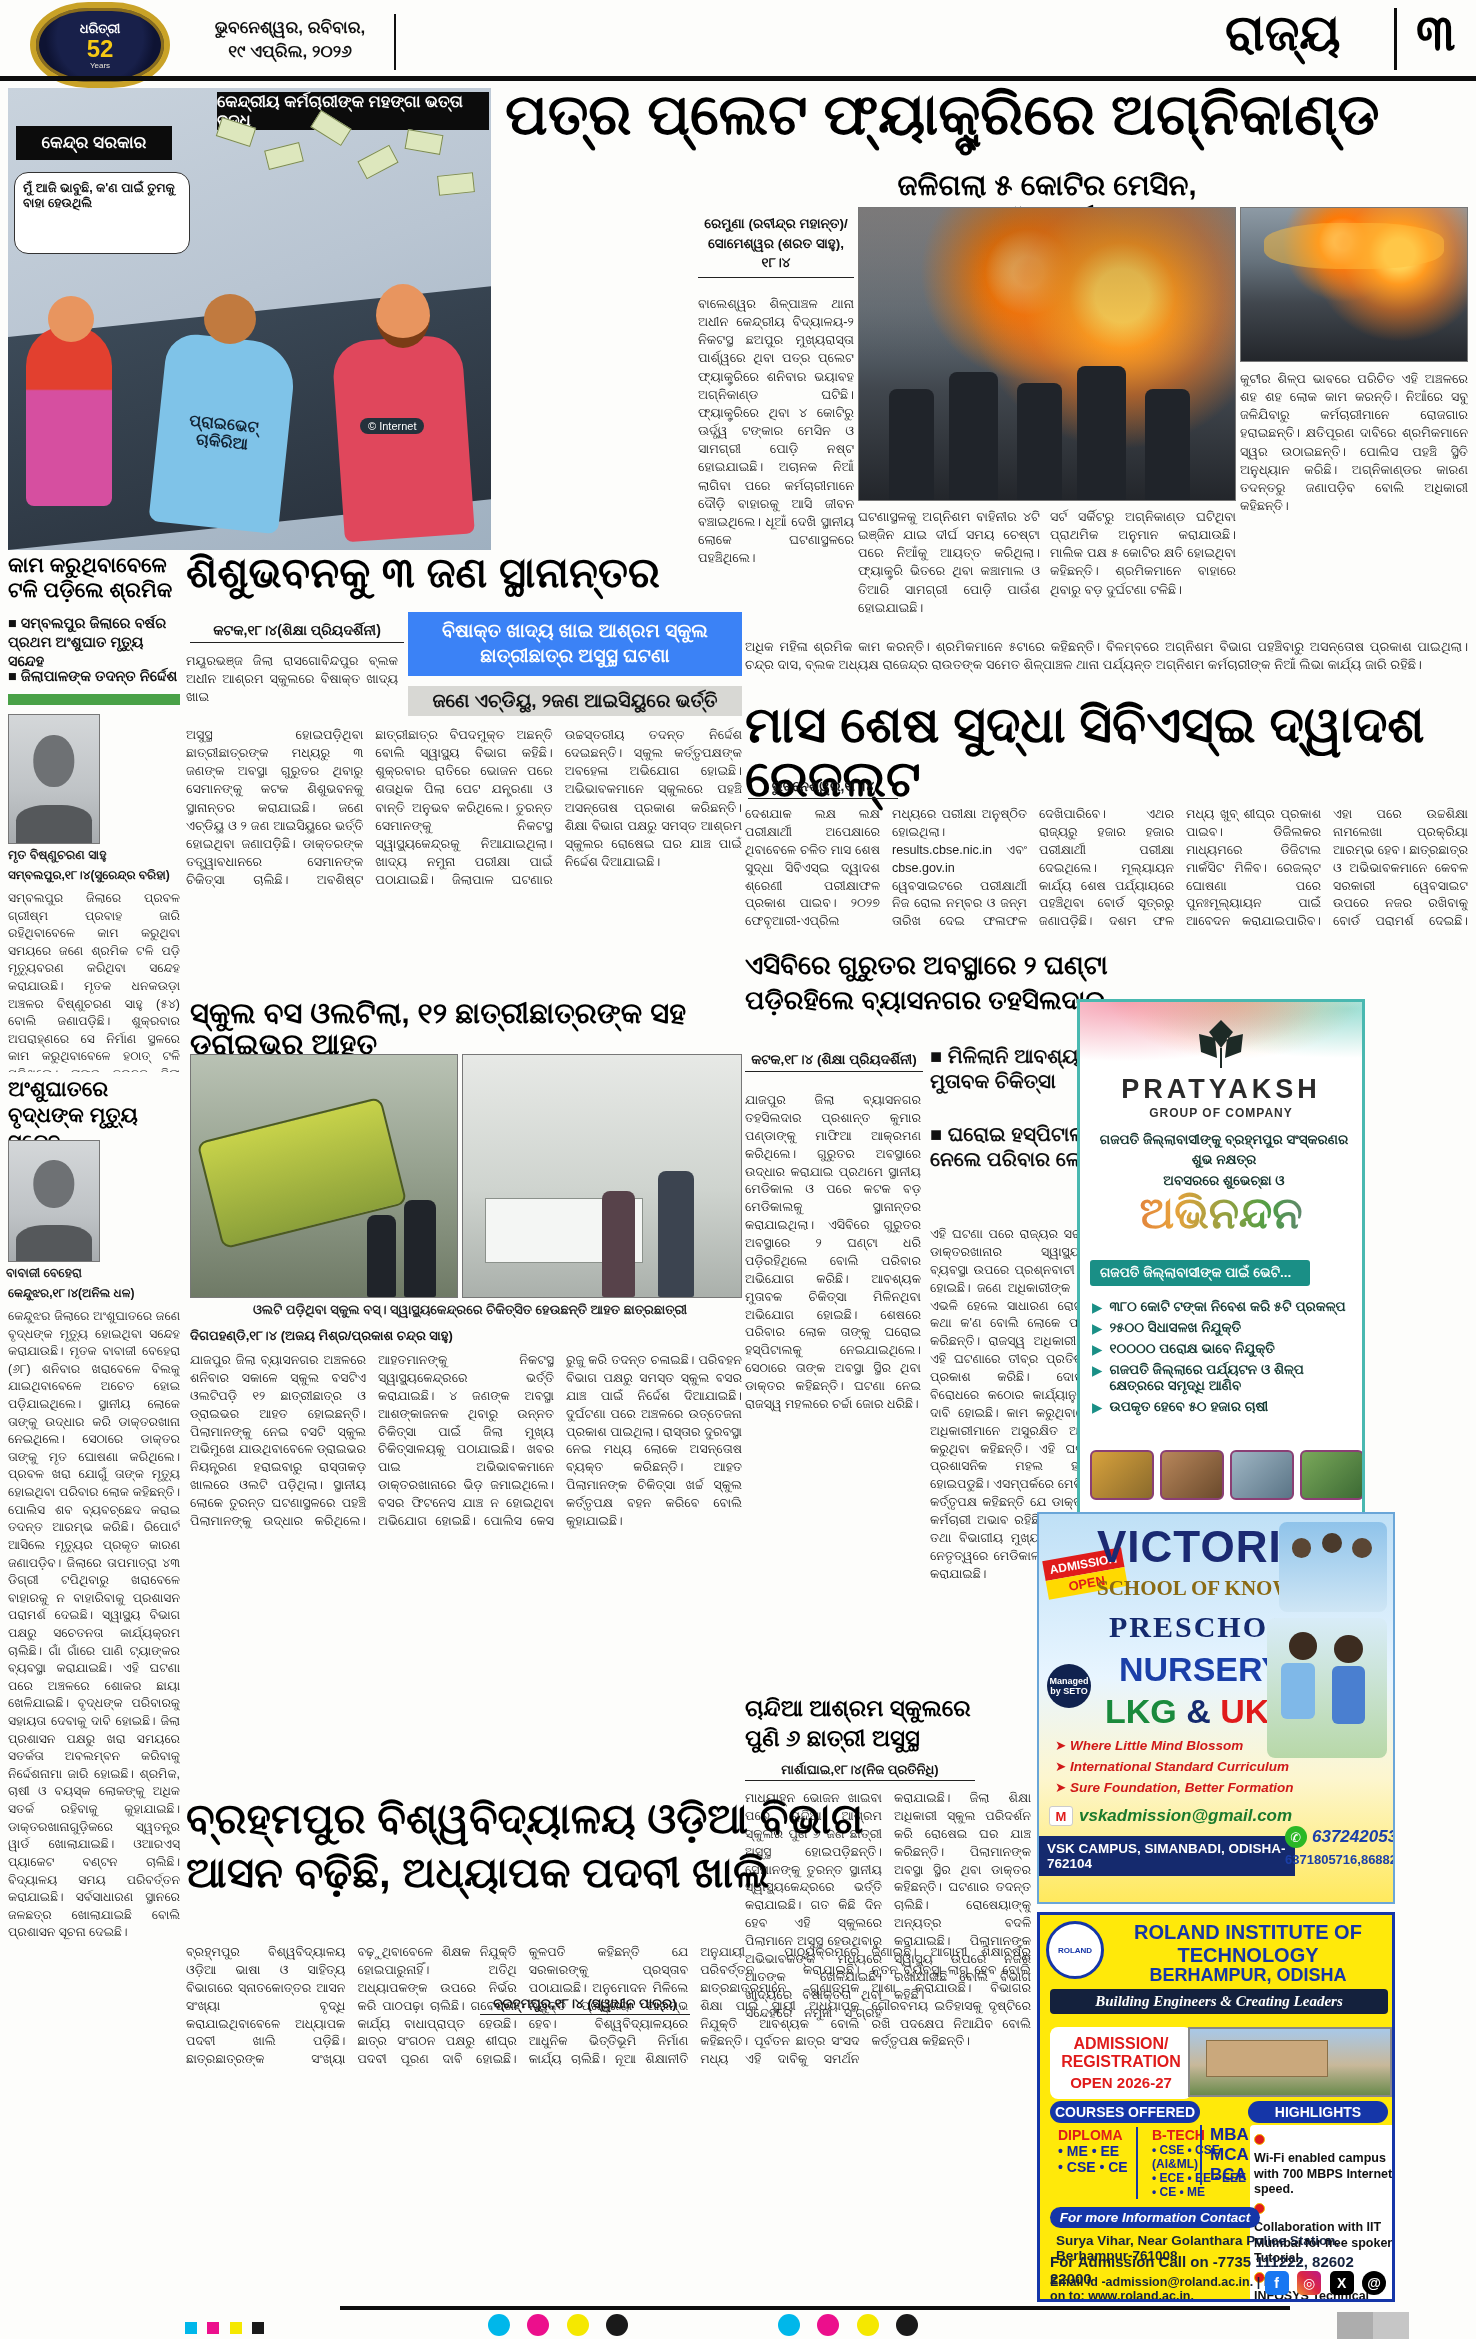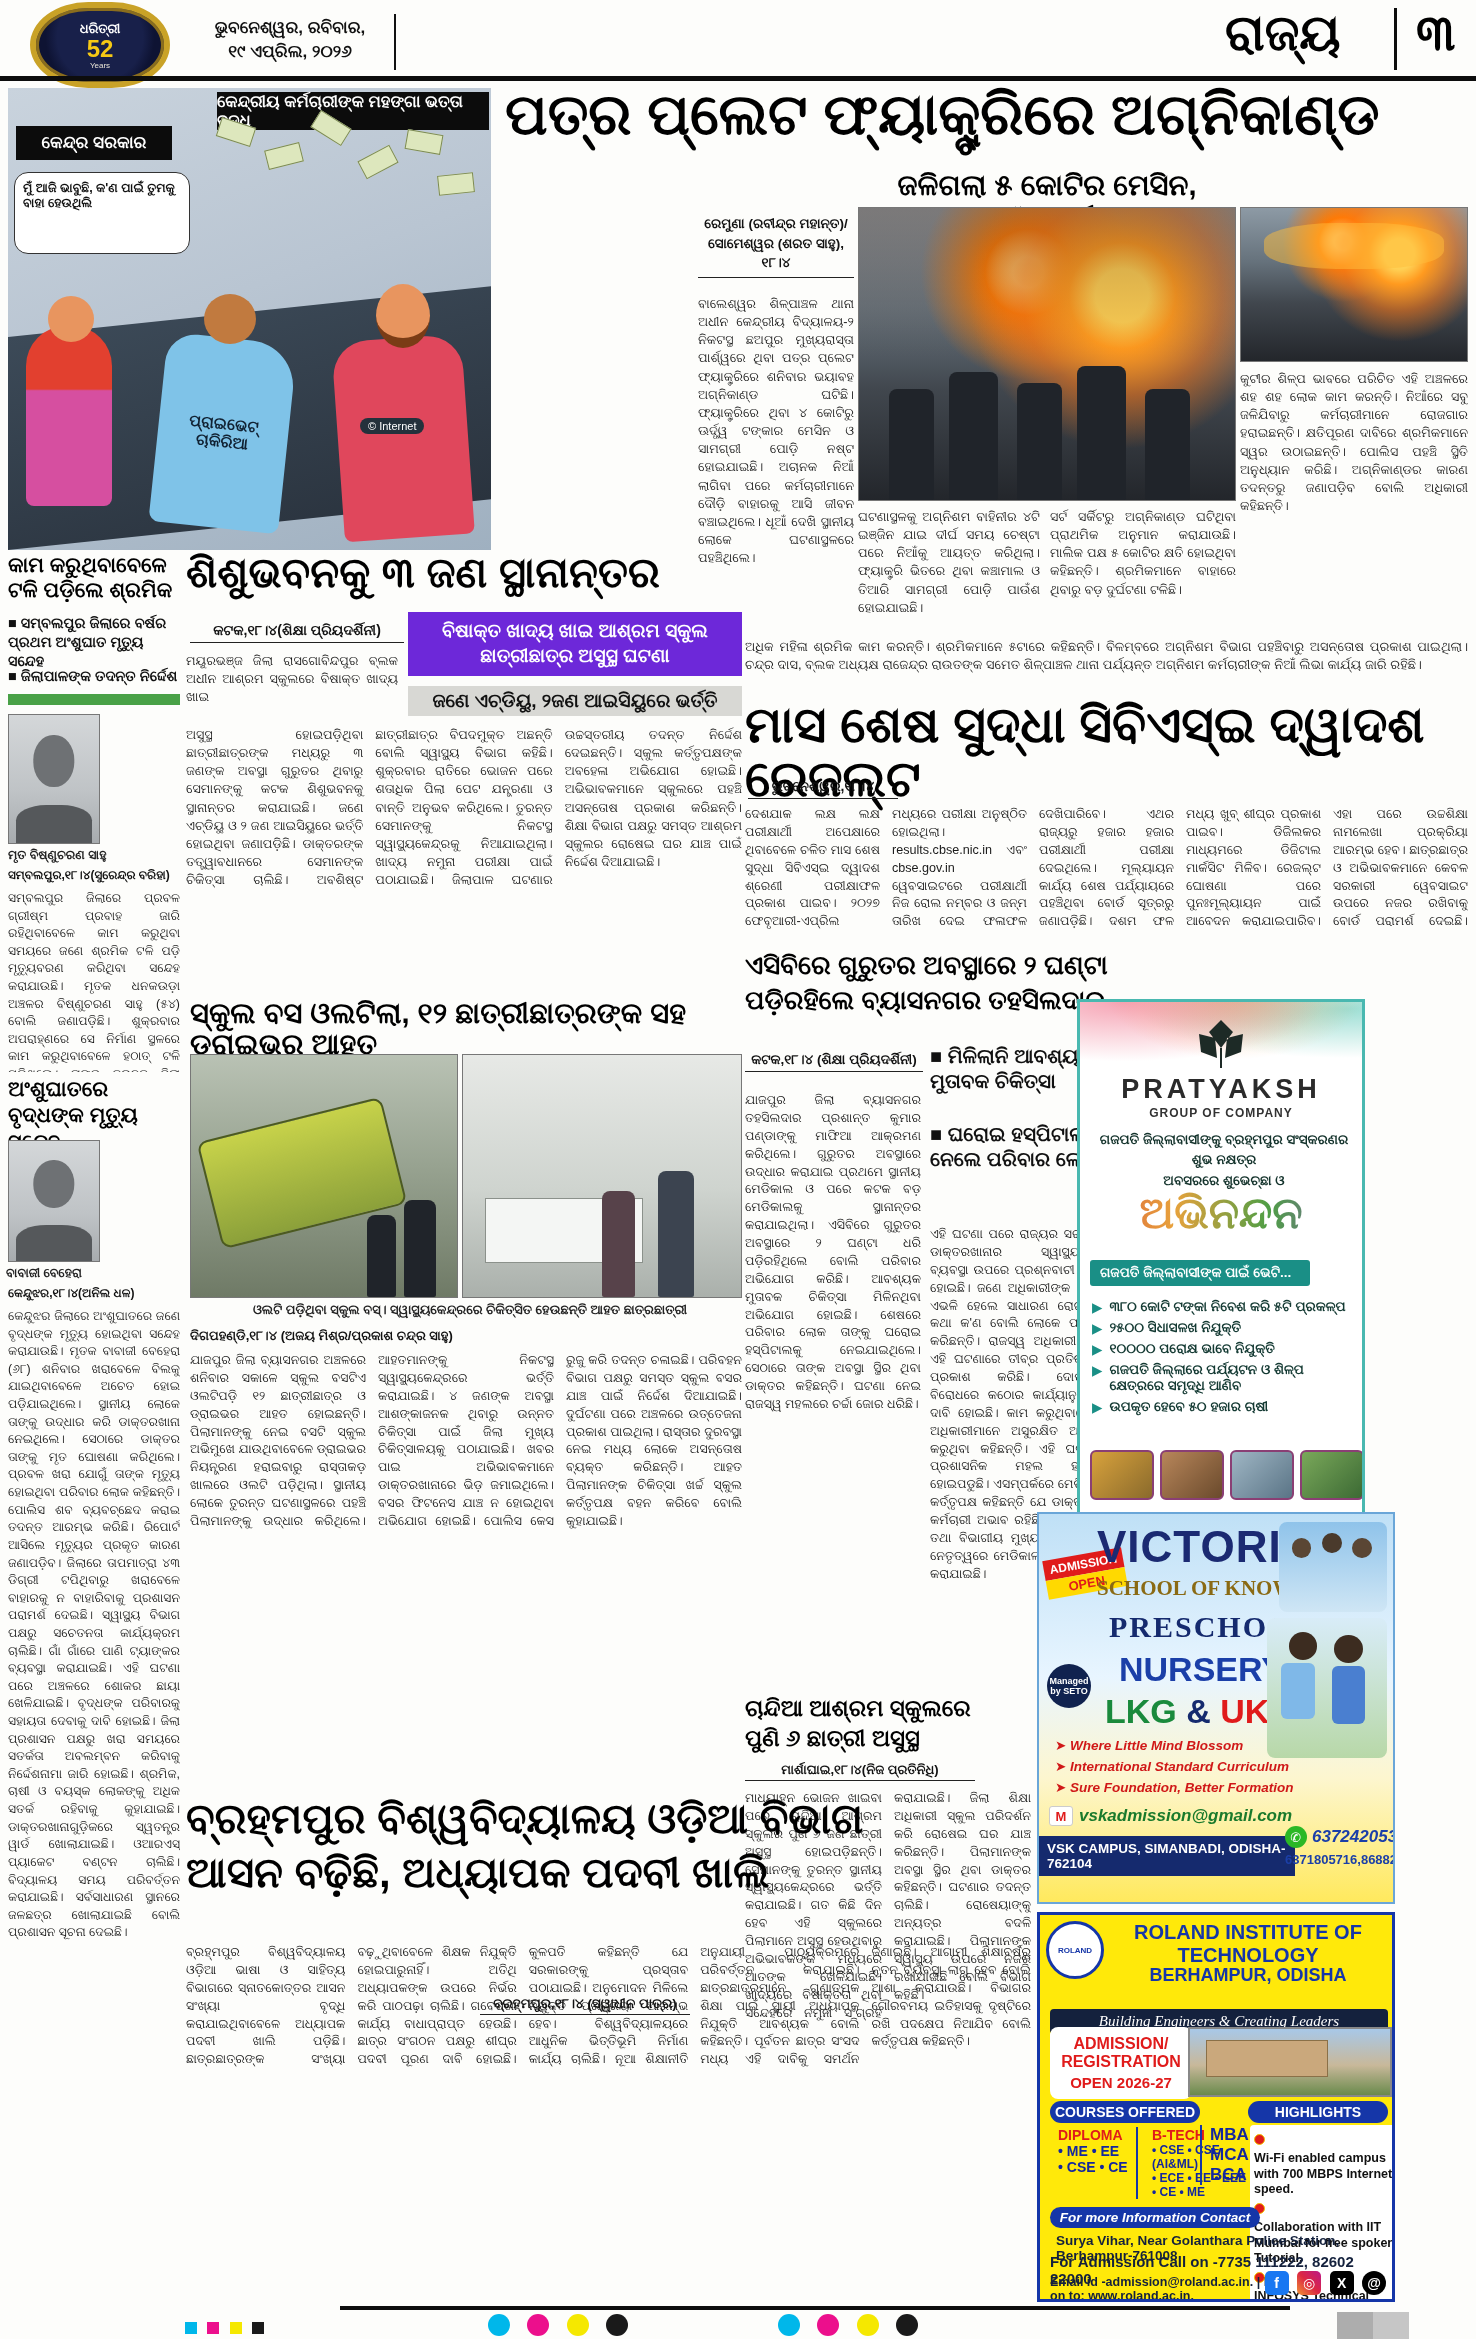--- a/index.html
+++ b/index.html
@@ -137,21 +137,21 @@
   <div class="photo portrait" style="left:8px;top:1140px;width:92px;height:122px;">
     <div class="ph-head"></div>
       <div class="ph-sh"></div>
   </div>
   <div class="abs caption" style="left:6px;top:1266px;width:172px;text-align:left;font-size:12.5px;">ବାବାଜୀ ବେହେରା</div>
   <div class="abs b" style="left:8px;top:1286px;width:172px;font-size:12px;">କେନ୍ଦୁଝର,୧୮।୪(ଅନିଲ ଧଳ)</div>
   <div class="abs bodytxt" style="left:8px;top:1308px;width:172px;height:1020px;font-size:12.4px;">କେନ୍ଦୁଝର ଜିଲାରେ ଅଂଶୁଘାତରେ ଜଣେ ବୃଦ୍ଧଙ୍କ ମୃତ୍ୟୁ ହୋଇଥିବା ସନ୍ଦେହ କରାଯାଉଛି। ମୃତକ ବାବାଜୀ ବେହେରା (୬୮) ଶନିବାର ଖରାବେଳେ ବିଲକୁ ଯାଇଥିବାବେଳେ ଅଚେତ ହୋଇ ପଡ଼ିଯାଇଥିଲେ। ସ୍ଥାନୀୟ ଲୋକେ ତାଙ୍କୁ ଉଦ୍ଧାର କରି ଡାକ୍ତରଖାନା ନେଇଥିଲେ। ସେଠାରେ ଡାକ୍ତର ତାଙ୍କୁ ମୃତ ଘୋଷଣା କରିଥିଲେ। ପ୍ରବଳ ଖରା ଯୋଗୁଁ ତାଙ୍କ ମୃତ୍ୟୁ ହୋଇଥିବା ପରିବାର ଲୋକ କହିଛନ୍ତି। ପୋଲିସ ଶବ ବ୍ୟବଚ୍ଛେଦ କରାଇ ତଦନ୍ତ ଆରମ୍ଭ କରିଛି। ରିପୋର୍ଟ ଆସିଲେ ମୃତ୍ୟୁର ପ୍ରକୃତ କାରଣ ଜଣାପଡ଼ିବ। ଜିଲାରେ ତାପମାତ୍ରା ୪୩ ଡିଗ୍ରୀ ଟପିଥିବାରୁ ଖରାବେଳେ ବାହାରକୁ ନ ବାହାରିବାକୁ ପ୍ରଶାସନ ପରାମର୍ଶ ଦେଇଛି। ସ୍ୱାସ୍ଥ୍ୟ ବିଭାଗ ପକ୍ଷରୁ ସଚେତନତା କାର୍ଯ୍ୟକ୍ରମ ଚାଲିଛି। ଗାଁ ଗାଁରେ ପାଣି ଟ୍ୟାଙ୍କର ବ୍ୟବସ୍ଥା କରାଯାଇଛି। ଏହି ଘଟଣା ପରେ ଅଞ୍ଚଳରେ ଶୋକର ଛାୟା ଖେଳିଯାଇଛି। ବୃଦ୍ଧଙ୍କ ପରିବାରକୁ ସହାୟତା ଦେବାକୁ ଦାବି ହୋଇଛି। ଜିଲା ପ୍ରଶାସନ ପକ୍ଷରୁ ଖରା ସମୟରେ ସତର୍କତା ଅବଲମ୍ବନ କରିବାକୁ ନିର୍ଦ୍ଦେଶନାମା ଜାରି ହୋଇଛି। ଶ୍ରମିକ, ଚାଷୀ ଓ ବୟସ୍କ ଲୋକଙ୍କୁ ଅଧିକ ସତର୍କ ରହିବାକୁ କୁହାଯାଇଛି। ଡାକ୍ତରଖାନାଗୁଡ଼ିକରେ ସ୍ୱତନ୍ତ୍ର ୱାର୍ଡ ଖୋଲାଯାଇଛି। ଓଆରଏସ୍ ପ୍ୟାକେଟ ବଣ୍ଟନ ଚାଲିଛି। ବିଦ୍ୟାଳୟ ସମୟ ପରିବର୍ତ୍ତନ କରାଯାଇଛି। ସର୍ବସାଧାରଣ ସ୍ଥାନରେ ଜଳଛତ୍ର ଖୋଲାଯାଇଛି ବୋଲି ପ୍ରଶାସନ ସୂଚନା ଦେଇଛି।</div>
 
   <div class="abs headline" style="left:186px;top:550px;width:556px;font-size:42px;">ଶିଶୁଭବନକୁ ୩ ଜଣ ସ୍ଥାନାନ୍ତର</div>
   <div class="abs byline" style="left:190px;top:622px;width:214px;font-size:14px;border-bottom:1.5px solid #222;padding-bottom:3px;">କଟକ,୧୮।୪(ଶିକ୍ଷା ପ୍ରିୟଦର୍ଶିନୀ)</div>
-  <div class="abs" style="left:408px;top:612px;width:334px;height:64px;background:#6d28d9;color:#fff;display:flex;flex-direction:column;align-items:center;justify-content:center;font-weight:bold;font-size:19px;line-height:1.3;">
+  <div class="abs" style="left:408px;top:612px;width:334px;height:64px;background:#3b82f6;color:#fff;display:flex;flex-direction:column;align-items:center;justify-content:center;font-weight:bold;font-size:19px;line-height:1.3;">
     <span>ବିଷାକ୍ତ ଖାଦ୍ୟ ଖାଇ ଆଶ୍ରମ ସ୍କୁଲ</span>
     <span>ଛାତ୍ରୀଛାତ୍ର ଅସୁସ୍ଥ ଘଟଣା</span>
   </div>
   <div class="abs bodytxt" style="left:186px;top:652px;width:212px;height:66px;font-size:12.8px;">ମୟୂରଭଞ୍ଜ ଜିଲା ରାସଗୋବିନ୍ଦପୁର ବ୍ଲକ ଅଧୀନ ଆଶ୍ରମ ସ୍କୁଲରେ ବିଷାକ୍ତ ଖାଦ୍ୟ ଖାଇ</div>
   <div class="abs b" style="left:408px;top:686px;width:334px;background:#d8d8d4;color:#111;text-align:center;font-size:19px;padding:4px 0;">ଜଣେ ଏଚ୍‌ଡିୟୁ, ୨ଜଣ ଆଇସିୟୁରେ ଭର୍ତ୍ତି</div>
   <div class="abs bodytxt cols3" style="left:186px;top:726px;width:556px;height:266px;font-size:12.8px;">ଅସୁସ୍ଥ ହୋଇପଡ଼ିଥିବା ଛାତ୍ରୀଛାତ୍ରଙ୍କ ମଧ୍ୟରୁ ୩ ଜଣଙ୍କ ଅବସ୍ଥା ଗୁରୁତର ଥିବାରୁ ସେମାନଙ୍କୁ କଟକ ଶିଶୁଭବନକୁ ସ୍ଥାନାନ୍ତର କରାଯାଇଛି। ଜଣେ ଏଚ୍‌ଡିୟୁ ଓ ୨ ଜଣ ଆଇସିୟୁରେ ଭର୍ତ୍ତି ହୋଇଥିବା ଜଣାପଡ଼ିଛି। ଡାକ୍ତରଙ୍କ ତତ୍ତ୍ୱାବଧାନରେ ସେମାନଙ୍କ ଚିକିତ୍ସା ଚାଲିଛି। ଅବଶିଷ୍ଟ ଛାତ୍ରୀଛାତ୍ର ବିପଦମୁକ୍ତ ଅଛନ୍ତି ବୋଲି ସ୍ୱାସ୍ଥ୍ୟ ବିଭାଗ କହିଛି। ଶୁକ୍ରବାର ରାତିରେ ଭୋଜନ ପରେ ଶତାଧିକ ପିଲା ପେଟ ଯନ୍ତ୍ରଣା ଓ ବାନ୍ତି ଅନୁଭବ କରିଥିଲେ। ତୁରନ୍ତ ସେମାନଙ୍କୁ ନିକଟସ୍ଥ ସ୍ୱାସ୍ଥ୍ୟକେନ୍ଦ୍ରକୁ ନିଆଯାଇଥିଲା। ଖାଦ୍ୟ ନମୁନା ପରୀକ୍ଷା ପାଇଁ ପଠାଯାଇଛି। ଜିଲାପାଳ ଘଟଣାର ଉଚ୍ଚସ୍ତରୀୟ ତଦନ୍ତ ନିର୍ଦ୍ଦେଶ ଦେଇଛନ୍ତି। ସ୍କୁଲ କର୍ତ୍ତୃପକ୍ଷଙ୍କ ଅବହେଳା ଅଭିଯୋଗ ହୋଇଛି। ଅଭିଭାବକମାନେ ସ୍କୁଲରେ ପହଞ୍ଚି ଅସନ୍ତୋଷ ପ୍ରକାଶ କରିଛନ୍ତି। ଶିକ୍ଷା ବିଭାଗ ପକ୍ଷରୁ ସମସ୍ତ ଆଶ୍ରମ ସ୍କୁଲର ରୋଷେଇ ଘର ଯାଞ୍ଚ ପାଇଁ ନିର୍ଦ୍ଦେଶ ଦିଆଯାଇଛି।</div>
 
   <div class="abs headline" style="left:745px;top:698px;width:725px;font-size:50px;">ମାସ ଶେଷ ସୁଦ୍ଧା ସିବିଏସ୍‌ଇ ଦ୍ୱାଦଶ ରେଜଲ୍ଟ</div>
   <div class="abs byline" style="left:748px;top:778px;width:150px;font-size:14px;border-bottom:1.5px solid #222;padding-bottom:3px;">ଭୁବନେଶ୍ୱର,୧୮।୪</div>
   <div class="abs bodytxt cols5" style="left:745px;top:806px;width:723px;height:138px;font-size:12.6px;">ଦେଶଯାକ ଲକ୍ଷ ଲକ୍ଷ ପରୀକ୍ଷାର୍ଥୀ ଅପେକ୍ଷାରେ ଥିବାବେଳେ ଚଳିତ ମାସ ଶେଷ ସୁଦ୍ଧା ସିବିଏସ୍‌ଇ ଦ୍ୱାଦଶ ଶ୍ରେଣୀ ପରୀକ୍ଷାଫଳ ପ୍ରକାଶ ପାଇବ। ୨୦୨୭ ଫେବୃଆରୀ-ଏପ୍ରିଲ ମଧ୍ୟରେ ପରୀକ୍ଷା ଅନୁଷ୍ଠିତ ହୋଇଥିଲା। results.cbse.nic.in ଏବଂ cbse.gov.in ୱେବସାଇଟରେ ପରୀକ୍ଷାର୍ଥୀ ନିଜ ରୋଲ ନମ୍ବର ଓ ଜନ୍ମ ତାରିଖ ଦେଇ ଫଳାଫଳ ଦେଖିପାରିବେ। ଏଥର ରାଜ୍ୟରୁ ହଜାର ହଜାର ପରୀକ୍ଷାର୍ଥୀ ପରୀକ୍ଷା ଦେଇଥିଲେ। ମୂଲ୍ୟାୟନ କାର୍ଯ୍ୟ ଶେଷ ପର୍ଯ୍ୟାୟରେ ପହଞ୍ଚିଥିବା ବୋର୍ଡ ସୂତ୍ରରୁ ଜଣାପଡ଼ିଛି। ଦଶମ ଫଳ ମଧ୍ୟ ଖୁବ୍ ଶୀଘ୍ର ପ୍ରକାଶ ପାଇବ। ଡିଜିଲକର ମାଧ୍ୟମରେ ଡିଜିଟାଲ ମାର୍କସିଟ ମିଳିବ। ରେଜଲ୍ଟ ଘୋଷଣା ପରେ ପୁନଃମୂଲ୍ୟାୟନ ପାଇଁ ଆବେଦନ କରାଯାଇପାରିବ। ଏହା ପରେ ଉଚ୍ଚଶିକ୍ଷା ନାମଲେଖା ପ୍ରକ୍ରିୟା ଆରମ୍ଭ ହେବ। ଛାତ୍ରଛାତ୍ର ଓ ଅଭିଭାବକମାନେ କେବଳ ସରକାରୀ ୱେବସାଇଟ ଉପରେ ନଜର ରଖିବାକୁ ବୋର୍ଡ ପରାମର୍ଶ ଦେଇଛି। ଭୁଆଁ ଲିଙ୍କରୁ ସତର୍କ ରହିବାକୁ କୁହାଯାଇଛି। ଗତବର୍ଷ ତୁଳନାରେ ଏଥର ଫଳ ଭଲ ରହିବ ବୋଲି ଆଶା କରାଯାଉଛି।</div>
@@ -279,21 +279,21 @@
       <div class="head" style="left:56%;top:12%;width:24%;height:20%;background:#3c2c20;"></div>
       <div class="abs" style="left:12%;top:32%;width:28%;height:40%;background:#7fb8e8;border-radius:6px;"></div>
       <div class="abs" style="left:54%;top:34%;width:28%;height:42%;background:#4a7fd0;border-radius:6px;"></div>
     </div>
   </div>
 
   <div class="abs roland" style="left:1037px;top:1912px;width:358px;height:390px;">
     <div class="abs" style="left:6px;top:6px;width:52px;height:52px;border-radius:50%;background:#fff;border:3px solid #1536a8;display:flex;align-items:center;justify-content:center;font-size:8px;font-weight:bold;color:#1536a8;text-align:center;">ROLAND</div>
     <div class="abs b" style="left:62px;top:6px;width:292px;text-align:center;font-size:20px;color:#1536a8;line-height:1.15;">ROLAND INSTITUTE OF TECHNOLOGY</div>
     <div class="abs b" style="left:62px;top:50px;width:292px;text-align:center;font-size:18px;color:#1536a8;">BERHAMPUR, ODISHA</div>
-    <div class="abs" style="left:10px;top:94px;width:338px;background:#14213d;color:#fff;text-align:center;font-size:15px;font-style:italic;font-weight:normal;padding:4px 0;border-radius:4px;font-family:'Liberation Serif',serif;">Building Engineers &amp; Creating Leaders</div>
+    <div class="abs" style="left:10px;top:74px;width:338px;background:#14213d;color:#fff;text-align:center;font-size:15px;font-style:italic;font-weight:bold;padding:4px 0;border-radius:4px;font-family:'Liberation Serif',serif;">Building Engineers &amp; Creating Leaders</div>
     <div class="abs" style="left:10px;top:112px;width:130px;background:#fff;border-radius:8px;padding:8px 6px;text-align:center;">
       <div style="color:#e01b1b;font-weight:bold;font-size:16px;">ADMISSION/</div>
       <div style="color:#e01b1b;font-weight:bold;font-size:16px;">REGISTRATION</div>
       <div style="color:#e01b1b;font-weight:bold;font-size:15px;margin-top:3px;">OPEN 2026-27</div>
     </div>
     <div class="abs" style="left:148px;top:112px;width:200px;height:66px;background:linear-gradient(180deg,#a8c8e8 0%,#c8b89a 55%,#6a8a4c 100%);border:2px solid #888;">
       <div class="abs" style="left:8%;top:16%;width:60%;height:54%;background:#caa87c;border:1px solid #8a7048;"></div>
     </div>
     <div class="pill abs" style="left:10px;top:186px;width:150px;font-size:14px;padding:3px 0;">COURSES OFFERED</div>
     <div class="pill abs" style="left:208px;top:186px;width:140px;font-size:14px;padding:3px 0;">HIGHLIGHTS</div>

